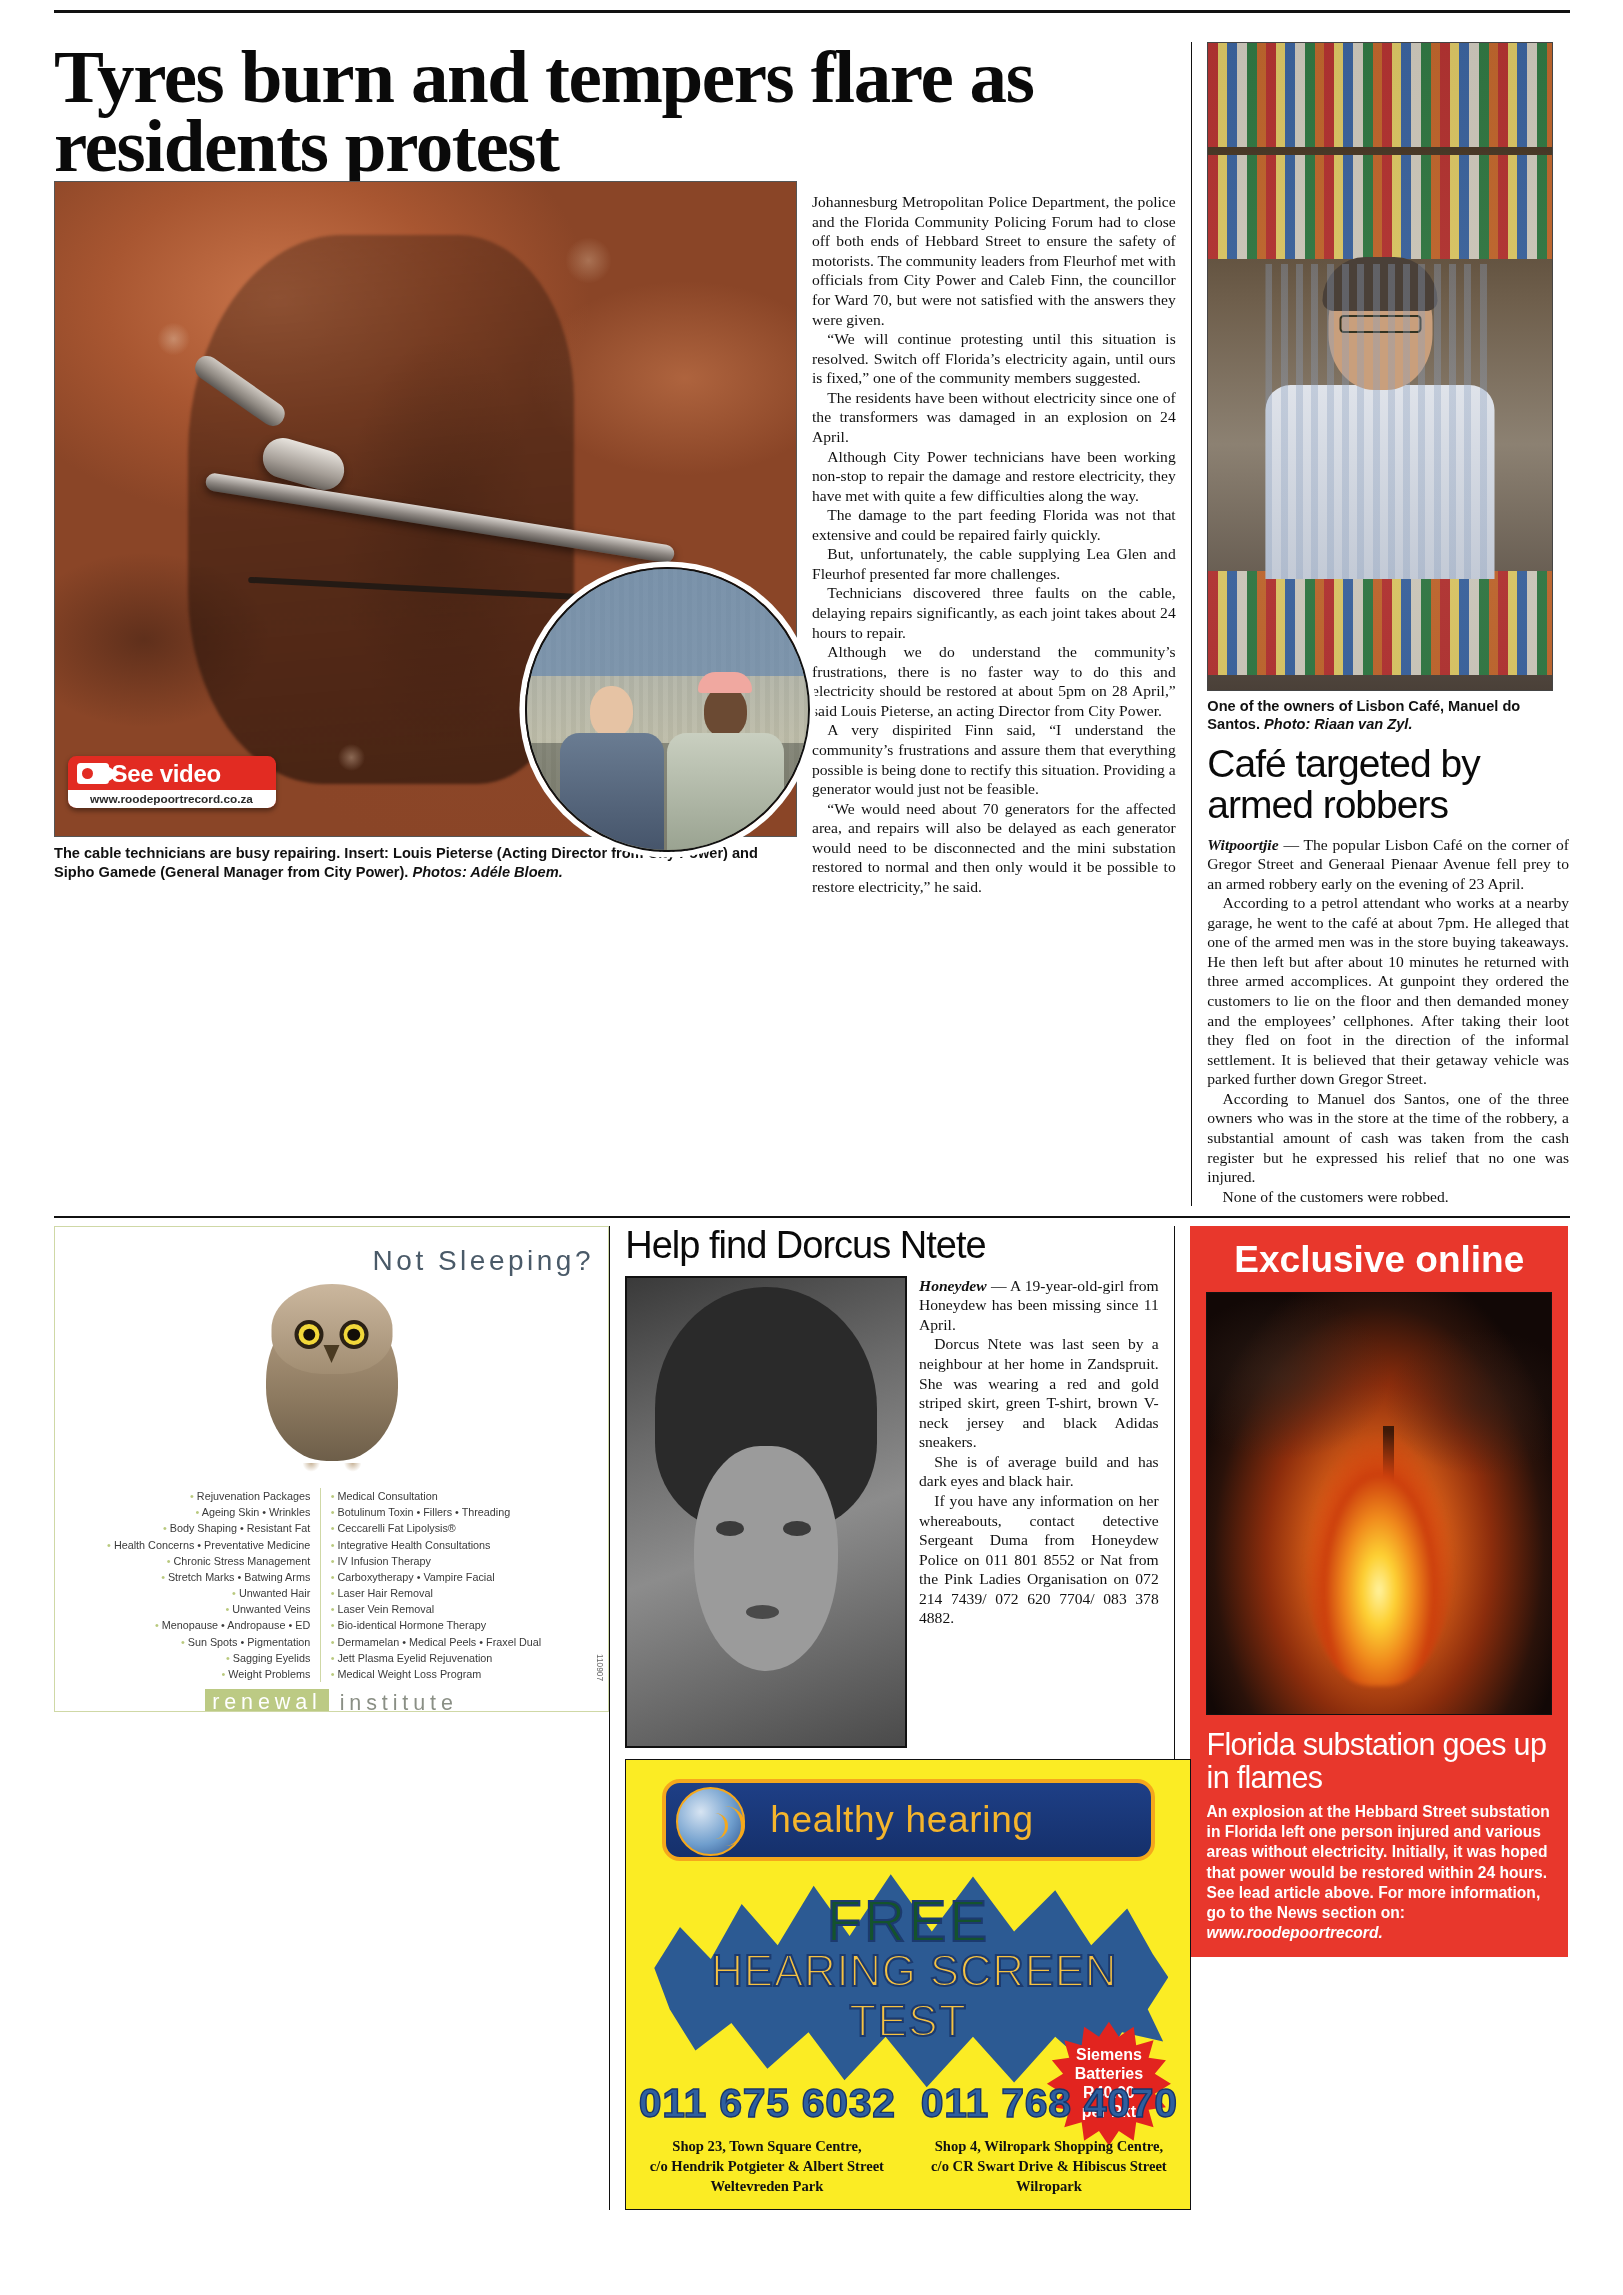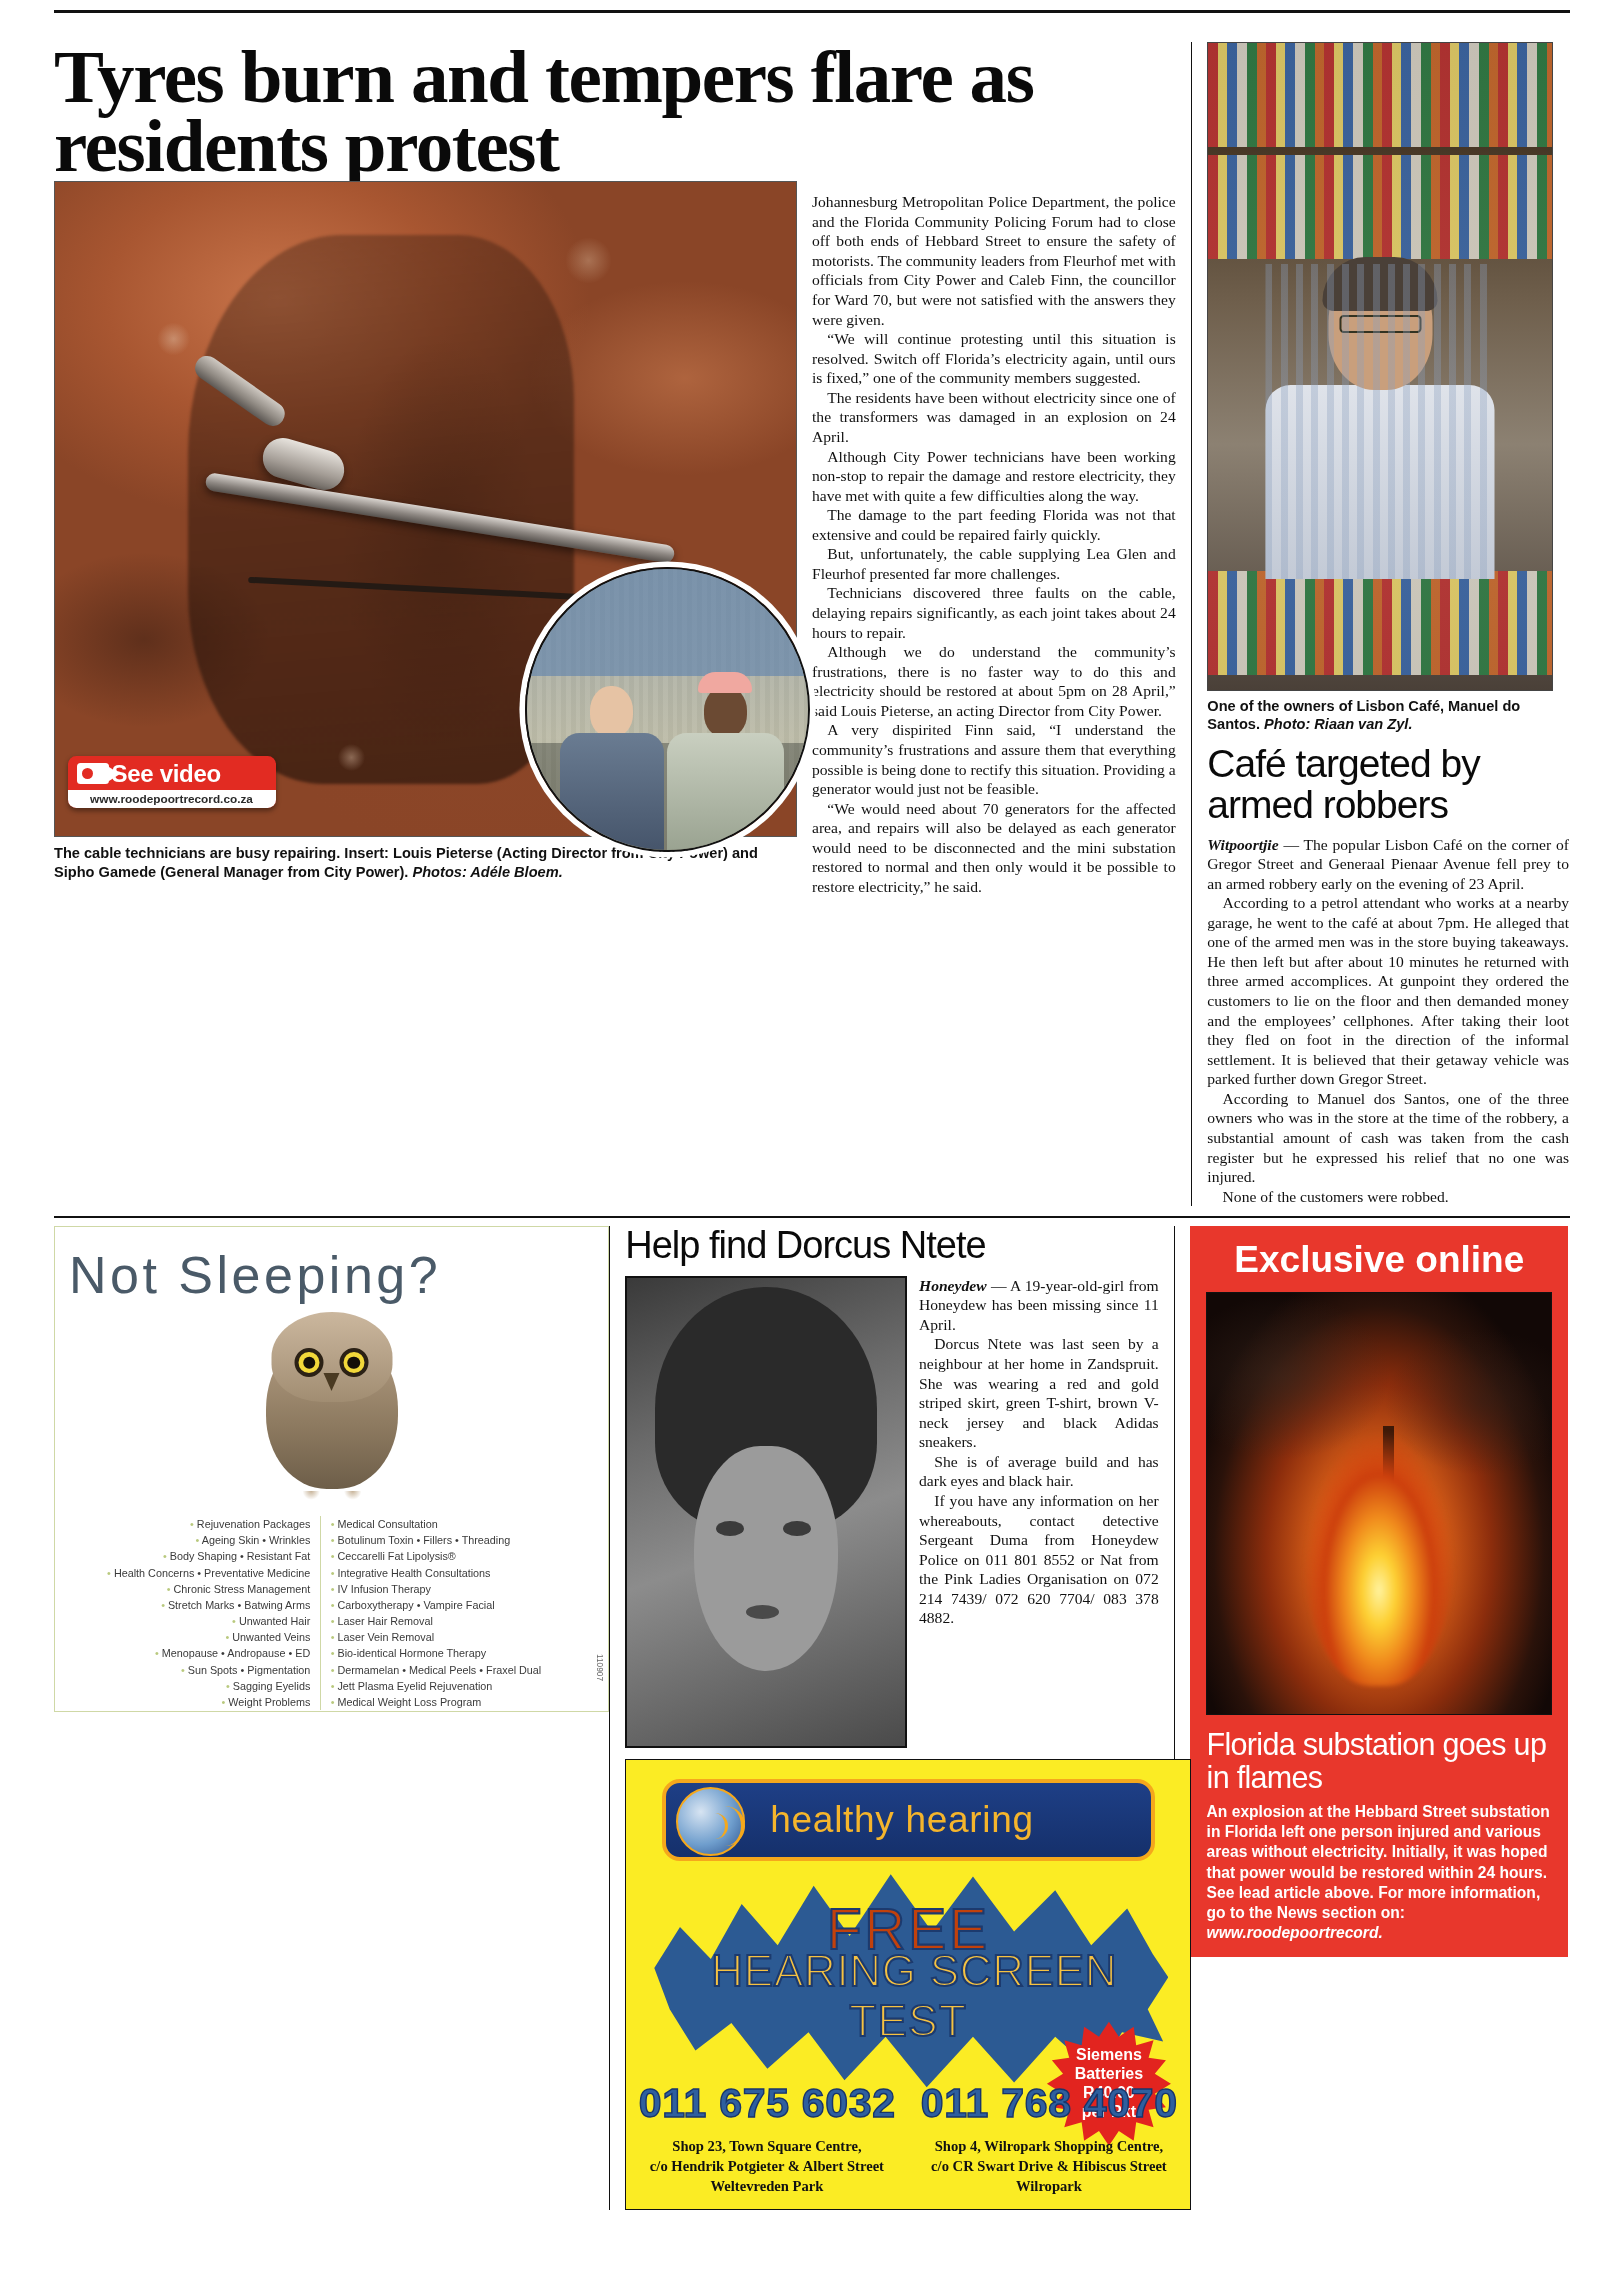--- a/index.html
+++ b/index.html
@@ -199,22 +199,22 @@
   .dp-mouth { position:absolute; left:43%; top:70%; width:33px; height:14px; border-radius:50%; background:#4a4a4a;}
   .dorcus-text { width: 243px; }
   .dorcus-text p { font-size: 15.6px; }
 
   
   .ad-renewal {
     width: 555px; height: 486px; border: 1.4px solid #cfd8a6; position: relative;
     background: #fff; padding: 11px 14px 7px 14px; overflow: hidden;
   }
   .ad-title {
-    text-align: left; font-family: "Liberation Sans", sans-serif;
-    font-size: 52px; color: #4a5a68; letter-spacing: 3.5px; margin: 7px 0 2.8px 0;
+    text-align: right; font-family: "Liberation Sans", sans-serif;
+    font-size: 28px; color: #4a5a68; letter-spacing: 3.5px; margin: 7px 0 2.8px 0;
   }
   .owl { width: 174px; height: 201px; margin: 0 auto; position: relative; }
   .owl-body { position:absolute; left:50%; transform:translateX(-50%); top:21px; width:132px; height:160px;
     border-radius:50% 50% 46% 46%; background: linear-gradient(180deg,#b9a287,#8d7a60 60%,#6d5e49);}
   .owl-head { position:absolute; left:50%; transform:translateX(-50%); top:4.2px; width:121px; height:90px;
     border-radius:50% 50% 42% 42%; background: linear-gradient(180deg,#cbb79e,#a18d72);}
   .owl-eye { position:absolute; top:36px; width:29px; height:29px; border-radius:50%; background:#f2d83a; border:4.2px solid #2b2115;}
   .owl-eye.l { left:23.6px;} .owl-eye.r { right:23.6px;}
   .owl-pupil { position:absolute; left:50%; top:50%; transform:translate(-50%,-50%); width:12.5px;height:12.5px;border-radius:50%;background:#140f08;}
   .owl-beak { position:absolute; left:50%; top:61px; transform:translateX(-50%); width:0;height:0;
@@ -244,22 +244,22 @@
   .hh-logo-circle { position:absolute; left: 9.7px; top: 4.2px; width: 69px; height: 69px; border-radius:50%;
     background: radial-gradient(circle at 35% 35%, #d7e4f2, #6f9ecd 55%, #2a4f8a 100%); border: 2.8px solid #f5a81c;}
   .hh-wave { position:absolute; left: 35px; top: 16.7px; width: 32px; height: 40px; border-right: 4.2px solid #f5a81c; border-radius: 0 42px 42px 0;}
   .hh-wave2 { position:absolute; left: 26px; top: 23.6px; width: 23.6px; height: 26px; border-right: 3.5px solid #f5a81c; border-radius: 0 35px 35px 0;}
   .hh-name { font-family:"Liberation Sans", sans-serif; font-size: 37px; color:#f5b52c; letter-spacing: 0.7px;}
   .starburst {
     position:absolute; left: 28px; top: 103px; width: 514px; height: 229px;
     background: #2c5a93;
     clip-path: polygon(0% 46%, 5% 28%, 11% 42%, 17% 18%, 24% 36%, 31% 10%, 38% 32%, 46% 5%, 54% 30%, 62% 6%, 70% 30%, 78% 12%, 85% 36%, 92% 20%, 97% 40%, 100% 50%, 96% 64%, 99% 78%, 91% 74%, 86% 92%, 78% 76%, 70% 96%, 62% 76%, 53% 98%, 45% 76%, 37% 95%, 30% 74%, 22% 90%, 15% 70%, 8% 82%, 3% 64%);
   }
-  .hh-free { position:absolute; left:0; right:0; top: 136px; text-align:center;
-    font-family:"Liberation Sans", sans-serif; font-size: 57px; color:#c2410c; -webkit-text-stroke: 2.1px #1c3a6e; letter-spacing:2.8px;}
+  .hh-free { position:absolute; left:0; right:0; top: 128px; text-align:center;
+    font-family:"Liberation Sans", sans-serif; font-size: 57px; color:#14532d; -webkit-text-stroke: 2.1px #1c3a6e; letter-spacing:2.8px;}
   .hh-screen { position:absolute; left:0; right:0; top: 186px; text-align:center;
     font-family:"Liberation Sans", sans-serif; font-size: 44px; color:#f5c242; -webkit-text-stroke: 2.1px #1c3a6e; letter-spacing:0.7px;margin-left:12px;}
   .hh-test { position:absolute; left:0; right:0; top: 236px; text-align:center;
     font-family:"Liberation Sans", sans-serif; font-size: 44px; color:#f5c242; -webkit-text-stroke: 2.1px #1c3a6e; letter-spacing:1.4px;}
   .hh-batt {
     position:absolute; right: 19.4px; top: 262px; width: 124px; height: 124px; background:#e2241f;
     clip-path: polygon(50% 0%,58% 12%,70% 4%,72% 19%,86% 15%,82% 29%,96% 31%,87% 42%,100% 50%,87% 58%,96% 69%,82% 71%,86% 85%,72% 81%,70% 96%,58% 88%,50% 100%,42% 88%,30% 96%,28% 81%,14% 85%,18% 71%,4% 69%,13% 58%,0% 50%,13% 42%,4% 31%,18% 29%,14% 15%,28% 19%,30% 4%,42% 12%);
     display:flex; align-items:center; justify-content:center; text-align:center;
   }
   .hh-batt div { font-family:"Liberation Sans", sans-serif; font-weight:bold; font-size:16px; color:#fff; line-height:1.18;}

